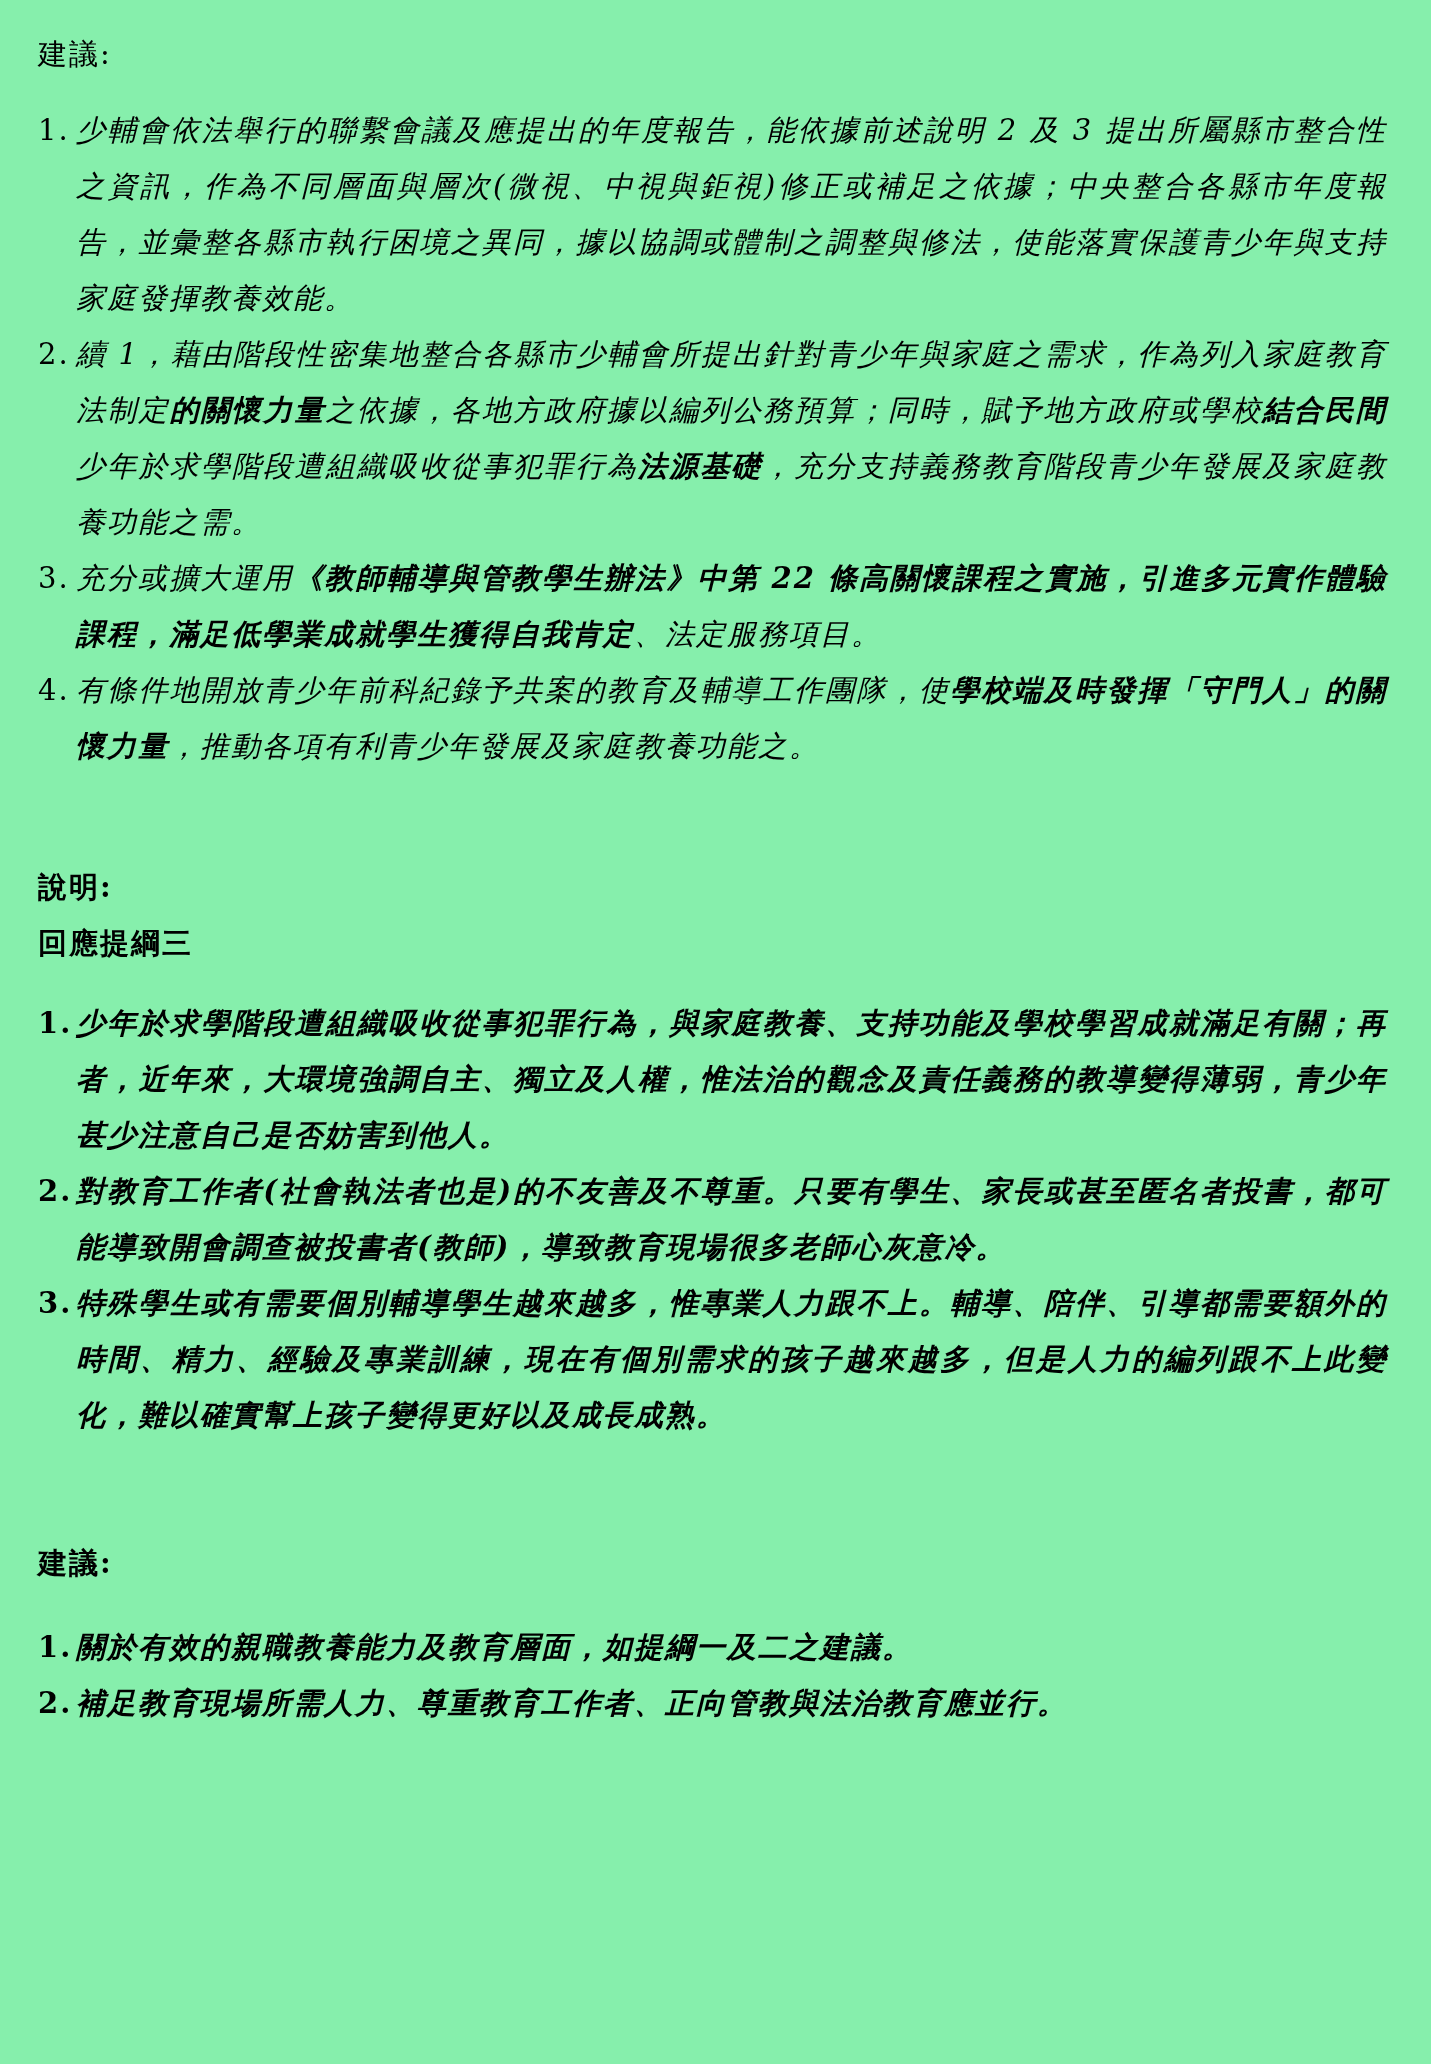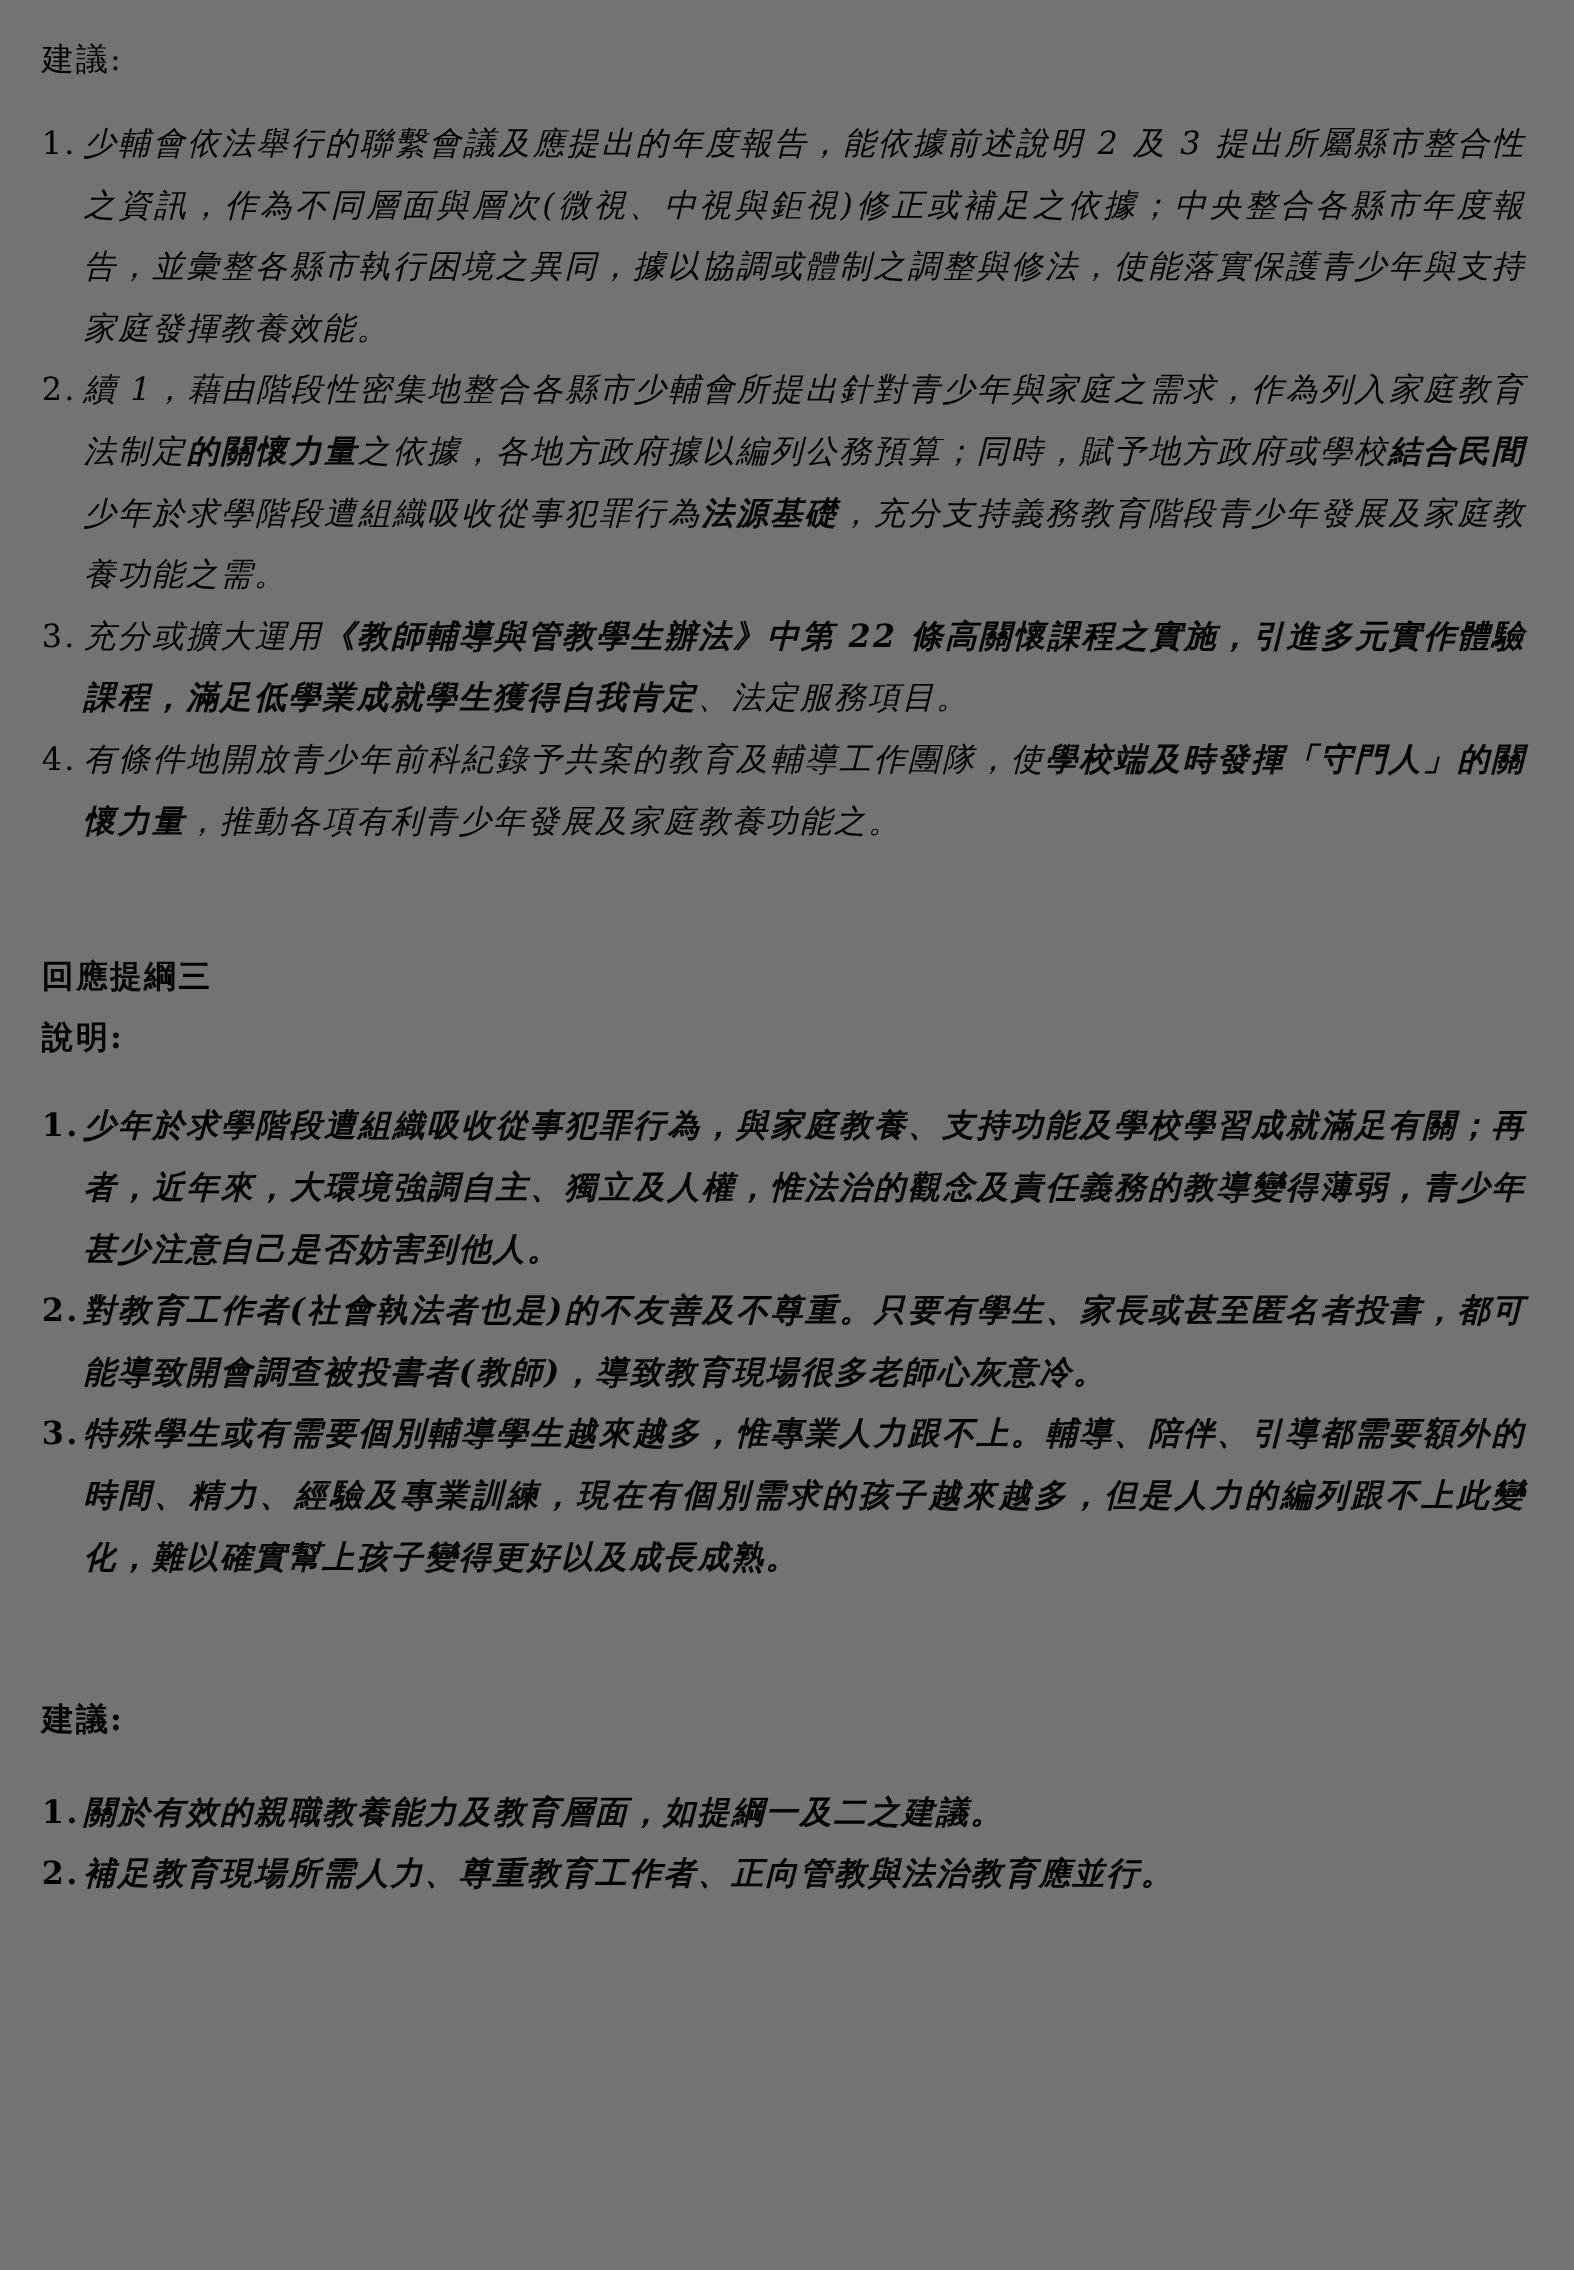--- a/index.html
+++ b/index.html
@@ -5,21 +5,21 @@
   html, body {
     margin: 0;
     padding: 0;
     background: #ffffff;
   }
   .page {
     position: relative;
     width: 1431px;
     height: 2064px;
     box-sizing: border-box;
-    background: #737373;
+    background: #86efac;
     color: #000000;
     padding: 26px 44px 0 38px;
     font-family: "DejaVu Serif", "Liberation Serif", serif;
     font-size: 29px;
     line-height: 56px;
     letter-spacing: 2px;
     overflow: hidden;
   }
   .heading {
     font-weight: 400;
@@ -80,22 +80,22 @@
 
       <div class="li">
         <span class="num">4.</span>
         <span class="txt"><span>有條件地開放青少年前科紀錄予共案的教育及輔導工作團隊，使</span><span class="bold">學校端及時發揮「守門人」的關懷力量</span><span>，推動各項有利青少年發展及家庭教養功能之。</span></span>
       </div>
 
     </div>
   </div>
 
   <div class="s2">
+    <div class="heading bold">說明:</div>
     <div class="heading bold">回應提綱三</div>
-    <div class="heading bold">說明:</div>
 
     <div class="list s2-list">
 
       <div class="li bold">
         <span class="num">1.</span>
         <span class="txt"><span>少年於求學階段遭組織吸收從事犯罪行為，與家庭教養、支持功能及學校學習成就滿足有關；再者，近年來，大環境強調自主、獨立及人權，惟法治的觀念及責任義務的教導變得薄弱，青少年甚少注意自己是否妨害到他人。</span></span>
       </div>
 
       <div class="li bold">
         <span class="num">2.</span>

